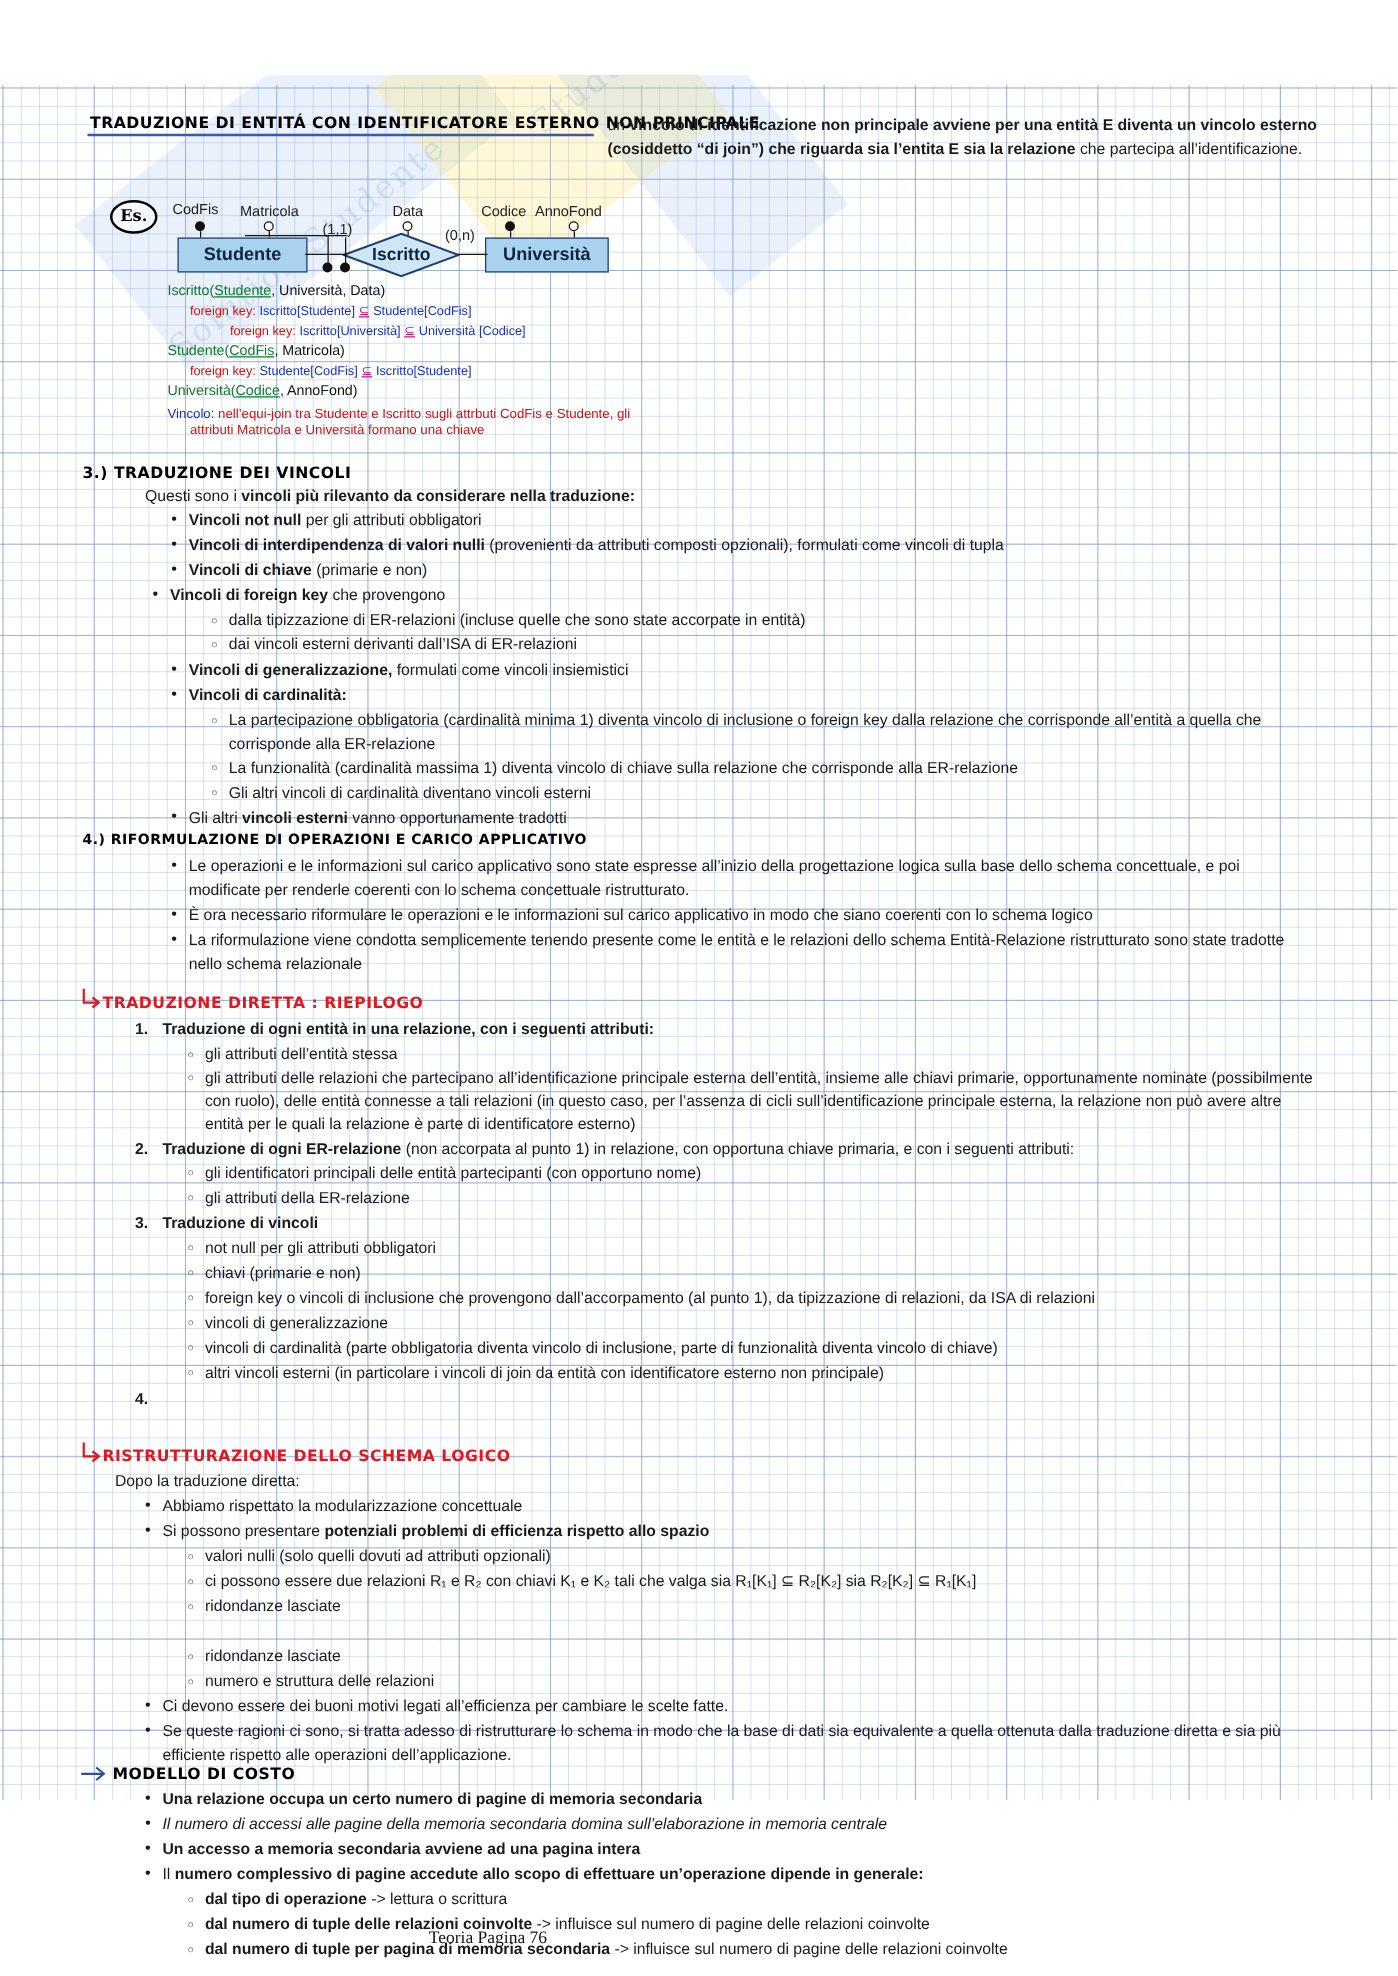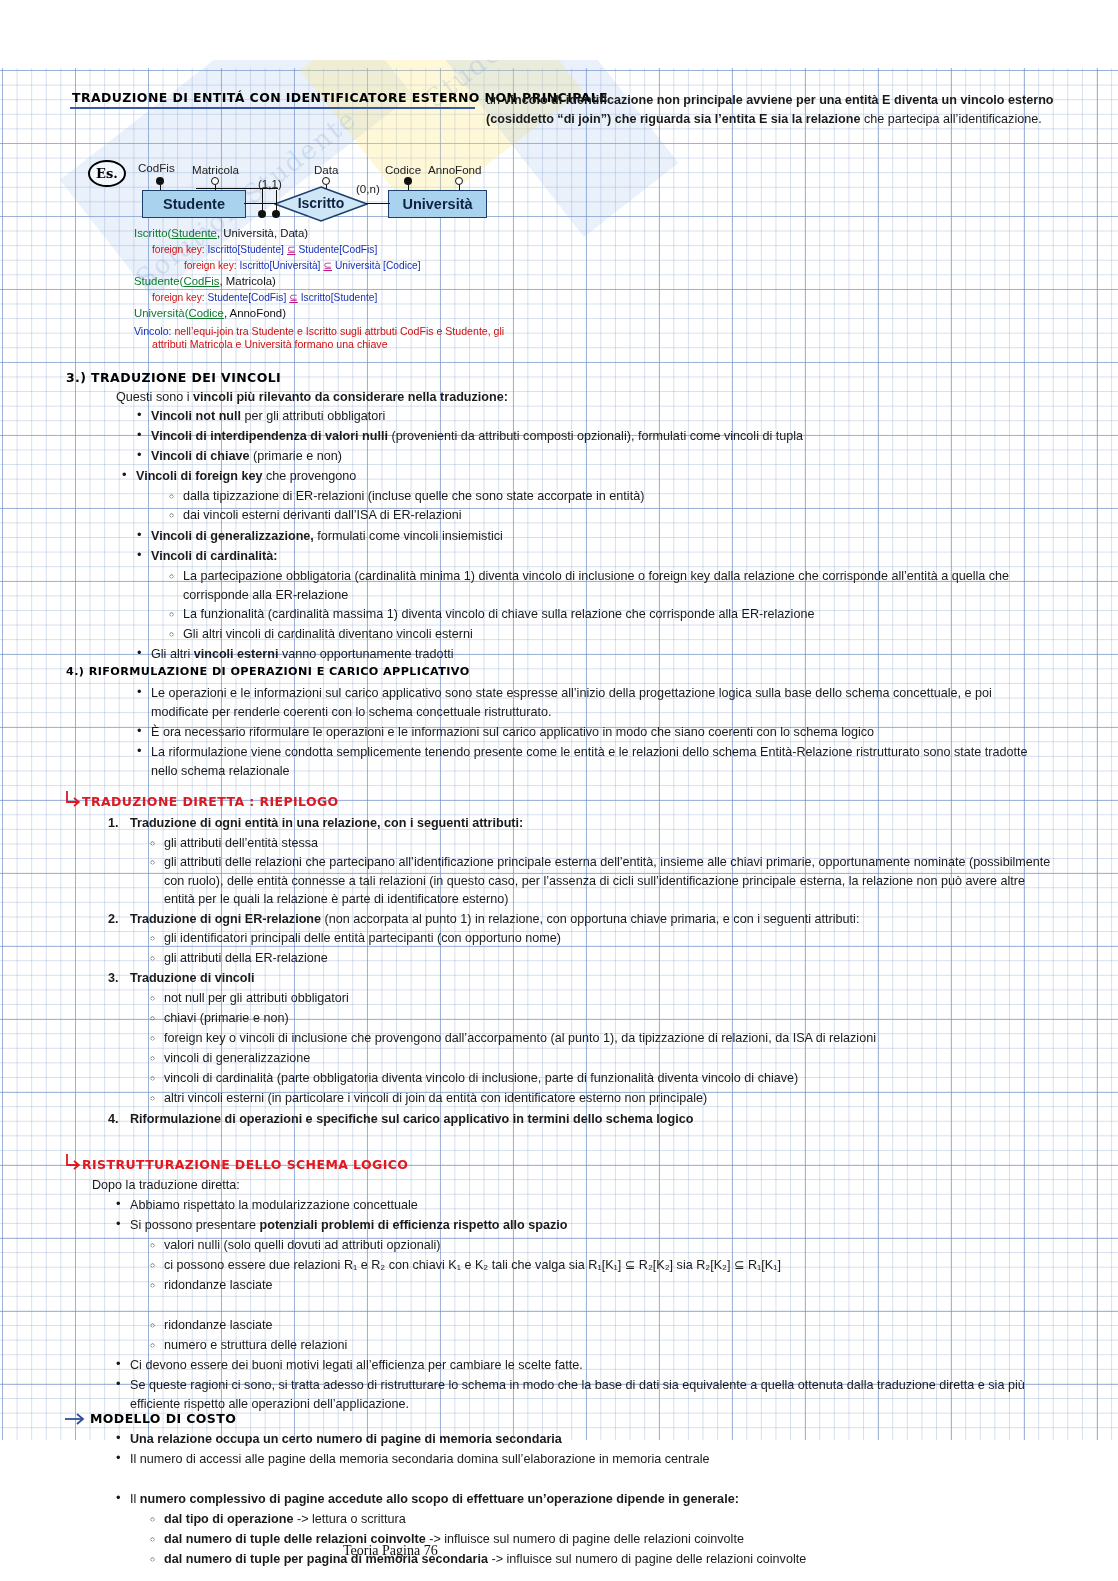--- a/index.html
+++ b/index.html
@@ -378,21 +378,21 @@
   <div class="li" style="left:130px; top:969px; width:910px;">
     <span class="num">3.</span><span class="b">Traduzione di vincoli</span>
   </div>
   <div class="li bullet-circ" style="left:164px; top:989px; width:880px;">not null per gli attributi obbligatori</div>
   <div class="li bullet-circ" style="left:164px; top:1009px; width:880px;">chiavi (primarie e non)</div>
   <div class="li bullet-circ" style="left:164px; top:1029px; width:880px;">foreign key o vincoli di inclusione che provengono dall’accorpamento (al punto 1), da tipizzazione di relazioni, da ISA di relazioni</div>
   <div class="li bullet-circ" style="left:164px; top:1049px; width:880px;">vincoli di generalizzazione</div>
   <div class="li bullet-circ" style="left:164px; top:1069px; width:880px;">vincoli di cardinalità (parte obbligatoria diventa vincolo di inclusione, parte di funzionalità diventa vincolo di chiave)</div>
   <div class="li bullet-circ" style="left:164px; top:1089px; width:880px;">altri vincoli esterni (in particolare i vincoli di join da entità con identificatore esterno non principale)</div>
   <div class="li" style="left:130px; top:1110px; width:910px;">
-    <span class="num">4.</span><span class="b">Riformulazione di operazioni e specifiche sul carico applicativo in termini dello schema logico</span>
+    <span class="num">4.</span>
   </div>
 
   <svg style="position:absolute; left:64px; top:1153px;" width="16" height="18">
     <path d="M3,1 L3,12 L14,12" stroke="#e0181f" stroke-width="1.8" fill="none"></path>
     <path d="M10,8 L15,12 L10,16" stroke="#e0181f" stroke-width="1.8" fill="none"></path>
   </svg>
   <div class="hand hand-red" style="left:82px; top:1157px;">RISTRUTTURAZIONE DELLO SCHEMA LOGICO</div>
 
   <div class="txt" style="left:92px; top:1176px;">Dopo la traduzione diretta:</div>
 
@@ -410,21 +410,24 @@
 
   <svg style="position:absolute; left:64px; top:1412px;" width="24" height="14">
     <path d="M1,7 L18,7" stroke="#2f4f9e" stroke-width="1.8" fill="none"></path>
     <path d="M13,2 L19,7 L13,12" stroke="#2f4f9e" stroke-width="1.8" fill="none"></path>
   </svg>
   <div class="hand hand-blue" style="left:90px; top:1411px;">MODELLO DI COSTO</div>
 
   <div class="li bullet-dot" style="left:130px; top:1430px; width:900px;">
     <span class="b">Una relazione occupa un certo numero di pagine di memoria secondaria</span>
   </div>
-  <div class="li bullet-dot" style="left:130px; top:1450px; width:900px;">Il numero di accessi alle pagine della memoria secondaria domina sull’elaborazione in memoria centrale</div>
+  <div class="li bullet-dot" style="left:130px; top:1450px; width:900px;font-style:italic;">Il numero di accessi alle pagine della memoria secondaria domina sull’elaborazione in memoria centrale</div>
+  <div class="li bullet-dot" style="left:130px; top:1470px; width:900px;">
+    <span class="b">Un accesso a memoria secondaria avviene ad una pagina intera</span>
+  </div>
   <div class="li bullet-dot" style="left:130px; top:1490px; width:900px;">
     <span>Il </span><span class="b">numero complessivo di pagine accedute allo scopo di effettuare un’operazione dipende in generale:</span>
   </div>
   <div class="li bullet-circ" style="left:164px; top:1510px; width:880px;">
     <span class="b">dal tipo di operazione</span><span> -&gt; lettura o scrittura</span>
   </div>
   <div class="li bullet-circ" style="left:164px; top:1530px; width:880px;">
     <span class="b">dal numero di tuple delle relazioni coinvolte</span><span> -&gt; influisce sul numero di pagine delle relazioni coinvolte</span>
   </div>
   <div class="li bullet-circ" style="left:164px; top:1550px; width:880px;">

